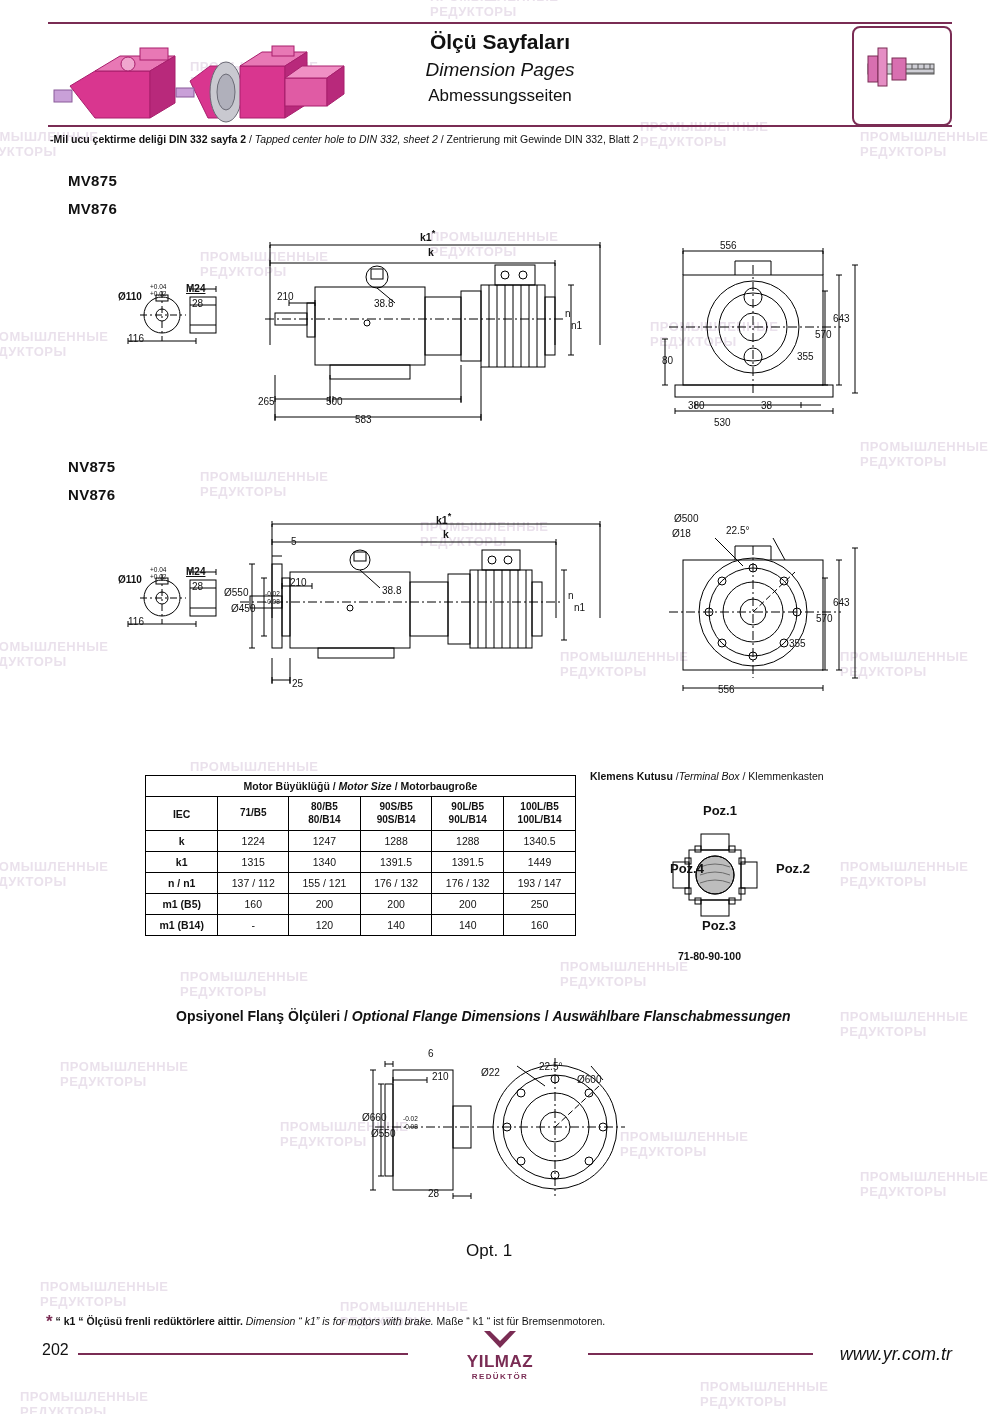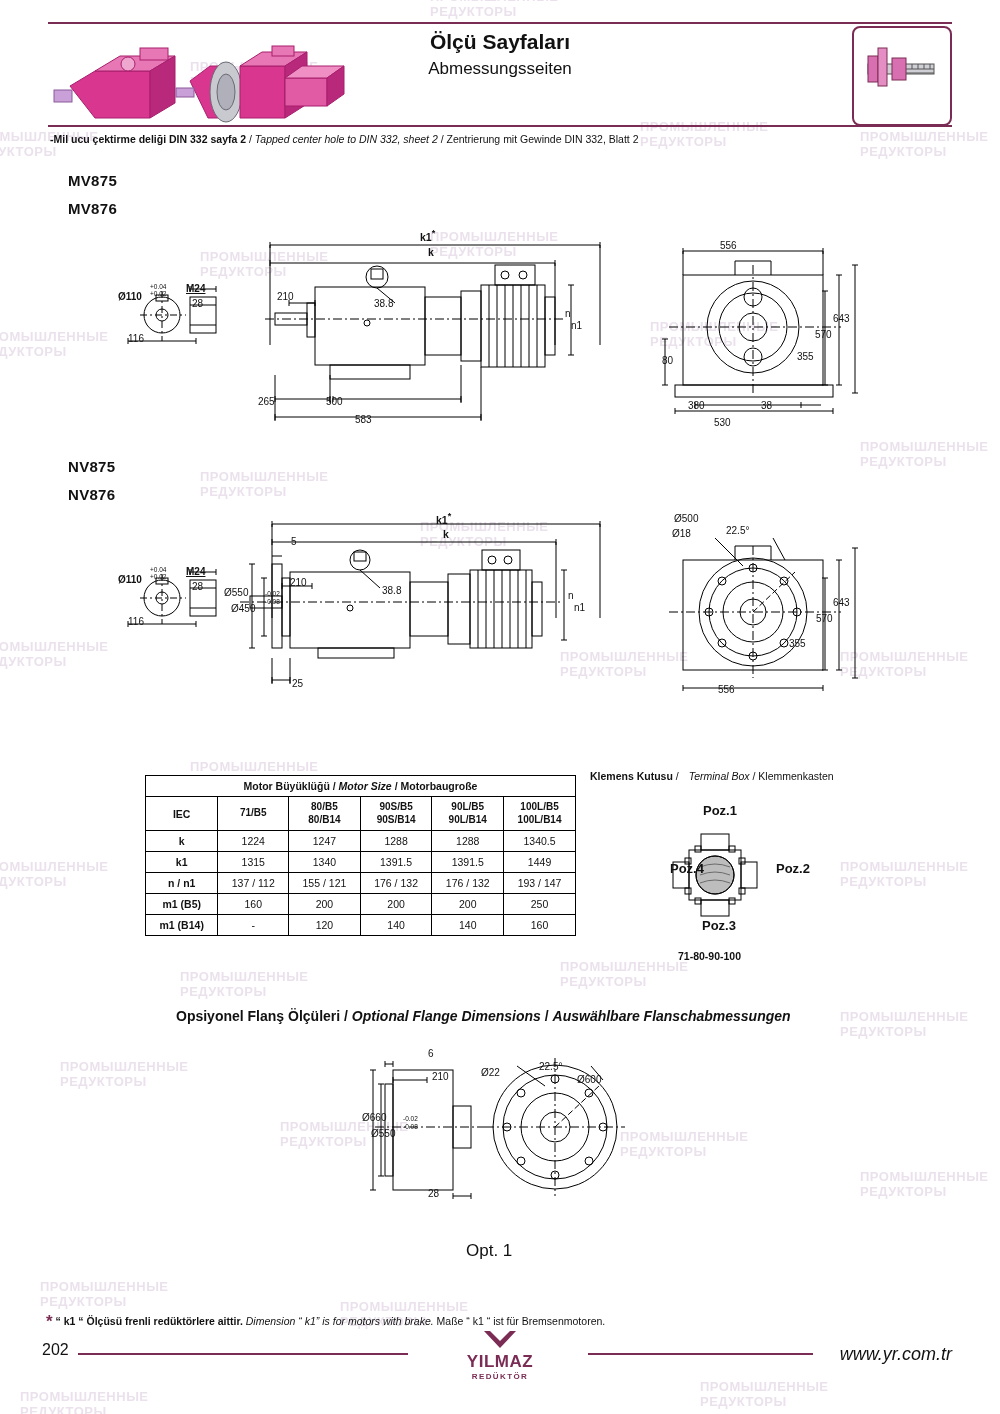--- a/index.html
+++ b/index.html
@@ -35,21 +35,21 @@
 
   
   .tbl{position:absolute;border-collapse:collapse;font-size:10.5px;background:#fff;}
   .tbl th,.tbl td{border:1px solid #000;text-align:center;padding:4px 5px;}
   .tbl .head{font-weight:700;}
   .tbl .sub{font-weight:700;font-size:10px;line-height:1.25;}
   .tbl td.rowlbl{font-weight:700;}
 
   .termbox-title{position:absolute;font-size:10.5px;}
   .termbox-title b{font-weight:700;}
-  .termbox-title i{font-style:italic;margin-left:10px;}
+  .termbox-title i{font-style:italic;}
   .poz{position:absolute;font-size:13px;font-weight:700;}
   .motsize{position:absolute;font-size:10.5px;font-weight:700;}
 
   .optline{position:absolute;font-size:14px;font-weight:700;}
   .optline i{font-style:italic;font-weight:700;}
   .optlbl{position:absolute;font-size:17px;font-weight:400;}
 
   .footnote{position:absolute;font-size:10.5px;}
   .footnote .star{color:#7a2c54;font-size:17px;font-weight:700;vertical-align:-2px;}
   .footnote b{font-weight:700;}
@@ -100,20 +100,21 @@
   <div class="wm" style="left:40px;top:1280px;"><span>ПРОМЫШЛЕННЫЕ</span><span class="l2">РЕДУКТОРЫ</span></div>
   <div class="wm" style="left:340px;top:1300px;"><span>ПРОМЫШЛЕННЫЕ</span><span class="l2">РЕДУКТОРЫ</span></div>
   <div class="wm" style="left:700px;top:1380px;"><span>ПРОМЫШЛЕННЫЕ</span><span class="l2">РЕДУКТОРЫ</span></div>
   <div class="wm" style="left:20px;top:1390px;"><span>ПРОМЫШЛЕННЫЕ</span><span class="l2">РЕДУКТОРЫ</span></div>
 
   <div class="hdr-rule"></div>
   <div class="hdr-rule2"></div>
 
   <div class="hdr-titles">
     <div class="t1">Ölçü Sayfaları</div>
+    <div class="t2">Dimension Pages</div>
     <div class="t3">Abmessungsseiten</div>
   </div>
 
   <svg class="photo" style="left:40px;top:26px;" width="320" height="100" viewBox="0 0 320 100">
     <g>
       <path d="M30 60 L55 45 L110 45 L110 92 L55 92 Z" fill="#d9368f" stroke="#a81f6d"></path>
       <path d="M55 45 L80 30 L135 30 L110 45 Z" fill="#e878b5" stroke="#a81f6d"></path>
       <path d="M110 45 L135 30 L135 77 L110 92 Z" fill="#b8297b" stroke="#a81f6d"></path>
       <rect x="14" y="64" width="18" height="12" fill="#c9a0d8" stroke="#8a5b9a"></rect>
       <rect x="100" y="22" width="28" height="12" fill="#e878b5" stroke="#a81f6d"></rect>

